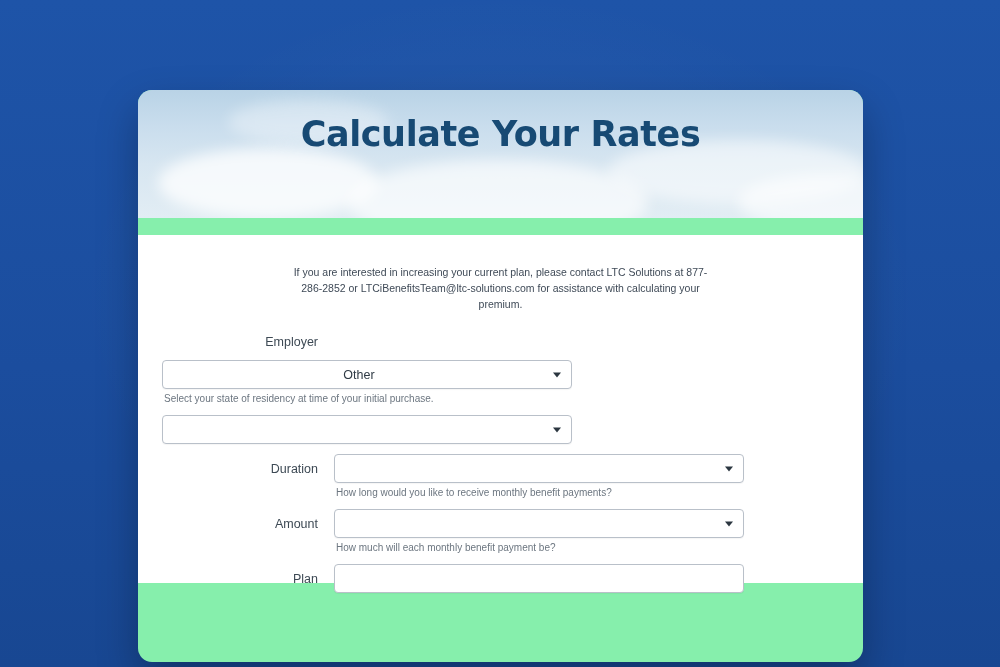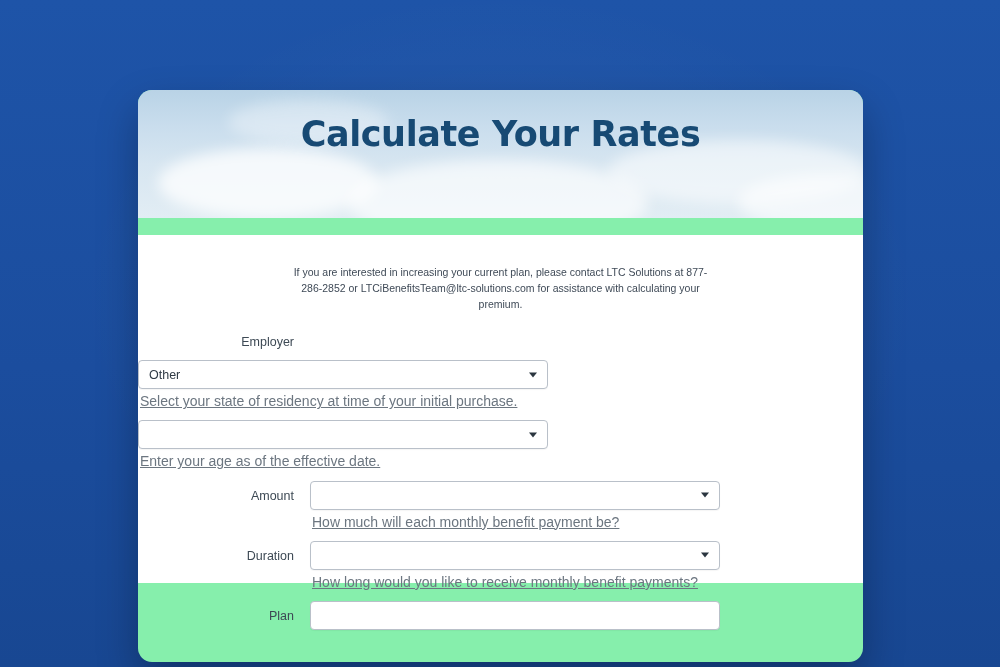--- a/index.html
+++ b/index.html
@@ -90,20 +90,21 @@
     width: 430px;
     text-align: center;
     font-size: 10.5px;
     line-height: 1.5;
     color: #3f4a57;
   }
 
   .form {
     margin-top: 22px;
     padding-left: 0;
+    margin-left: 24px;
   }
 
   .field-row {
     display: flex;
     align-items: flex-start;
     margin-bottom: 10px;
   }
   .field-label {
     width: 156px;
     text-align: right;
@@ -121,38 +122,38 @@
     border: 1px solid #b9c0c9;
     border-radius: 4px;
     background: #fff;
     box-shadow: 0 1px 1px rgba(0,0,0,0.04);
     display: flex;
     align-items: center;
     padding: 0 26px 0 10px;
     font-size: 12.5px;
     color: #2f3a45;
     box-sizing: border-box;
+    justify-content: center;
   }
   .select-box .caret {
     position: absolute;
     right: 10px;
     top: 50%;
     transform: translateY(-50%);
     width: 0; height: 0;
     border-left: 4.5px solid transparent;
     border-right: 4.5px solid transparent;
     border-top: 5px solid #2b3640;
   }
   .helper {
-    font-size: 14px;
+    font-size: 10px;
     color: #6c7680;
     margin-top: 3px;
     margin-left: 2px;
     line-height: 1.3;
-    text-decoration: underline;
   }
 
   
   .employer-row .field-label { line-height: 16px; }
 </style>
 </head>
 <body>
 
 <div id="page">
 
@@ -187,43 +188,42 @@
             <div class="helper">Select your state of residency at time of your initial purchase.</div>
           </div>
         </div>
 
         <div class="field-row">
           <div class="field-control">
             <div class="select-box">
               <span></span>
               <span class="caret"></span>
             </div>
-            <div class="helper">Enter your age as of the effective date.</div>
+          </div>
+        </div>
+
+        <div class="field-row">
+          <div class="field-label">Duration</div>
+          <div class="field-control">
+            <div class="select-box">
+              <span></span>
+              <span class="caret"></span>
+            </div>
+            <div class="helper">How long would you like to receive monthly benefit payments?</div>
           </div>
         </div>
 
         <div class="field-row">
           <div class="field-label">Amount</div>
           <div class="field-control">
             <div class="select-box">
               <span></span>
               <span class="caret"></span>
             </div>
             <div class="helper">How much will each monthly benefit payment be?</div>
-          </div>
-        </div>
-
-        <div class="field-row">
-          <div class="field-label">Duration</div>
-          <div class="field-control">
-            <div class="select-box">
-              <span></span>
-              <span class="caret"></span>
-            </div>
-            <div class="helper">How long would you like to receive monthly benefit payments?</div>
           </div>
         </div>
 
         <div class="field-row">
           <div class="field-label">Plan</div>
           <div class="field-control">
             <div class="select-box">
               <span></span>
 
             </div>

